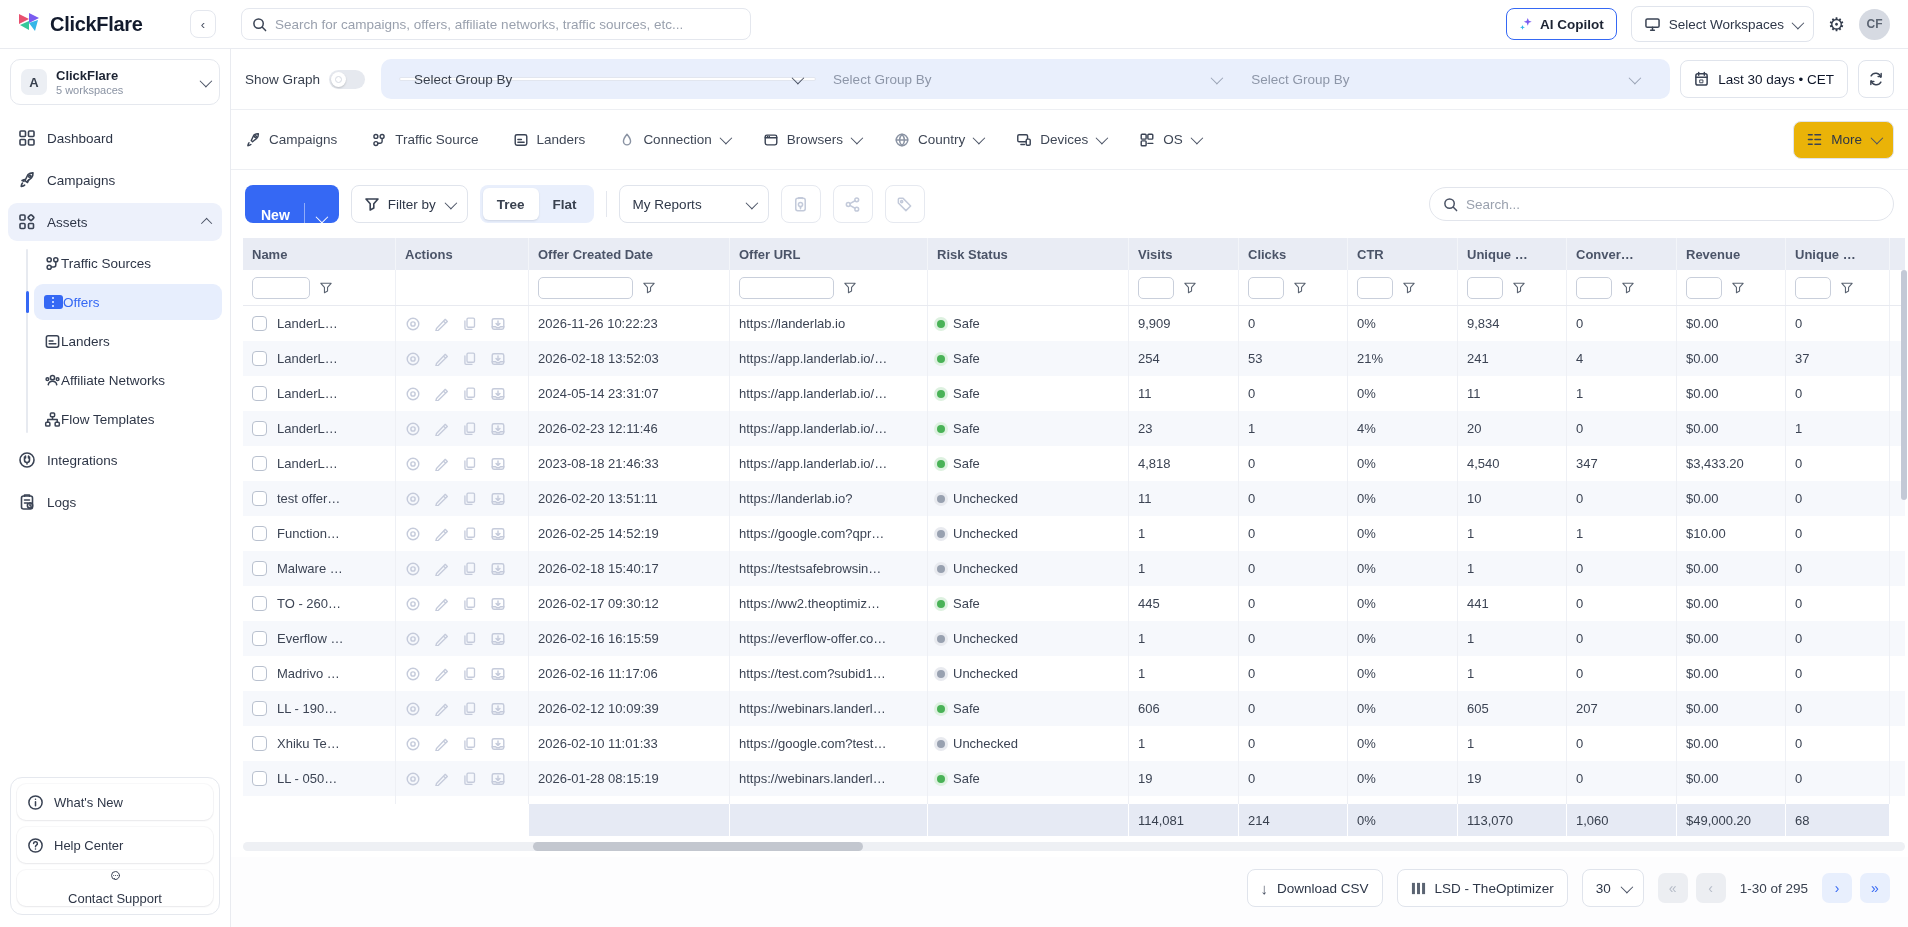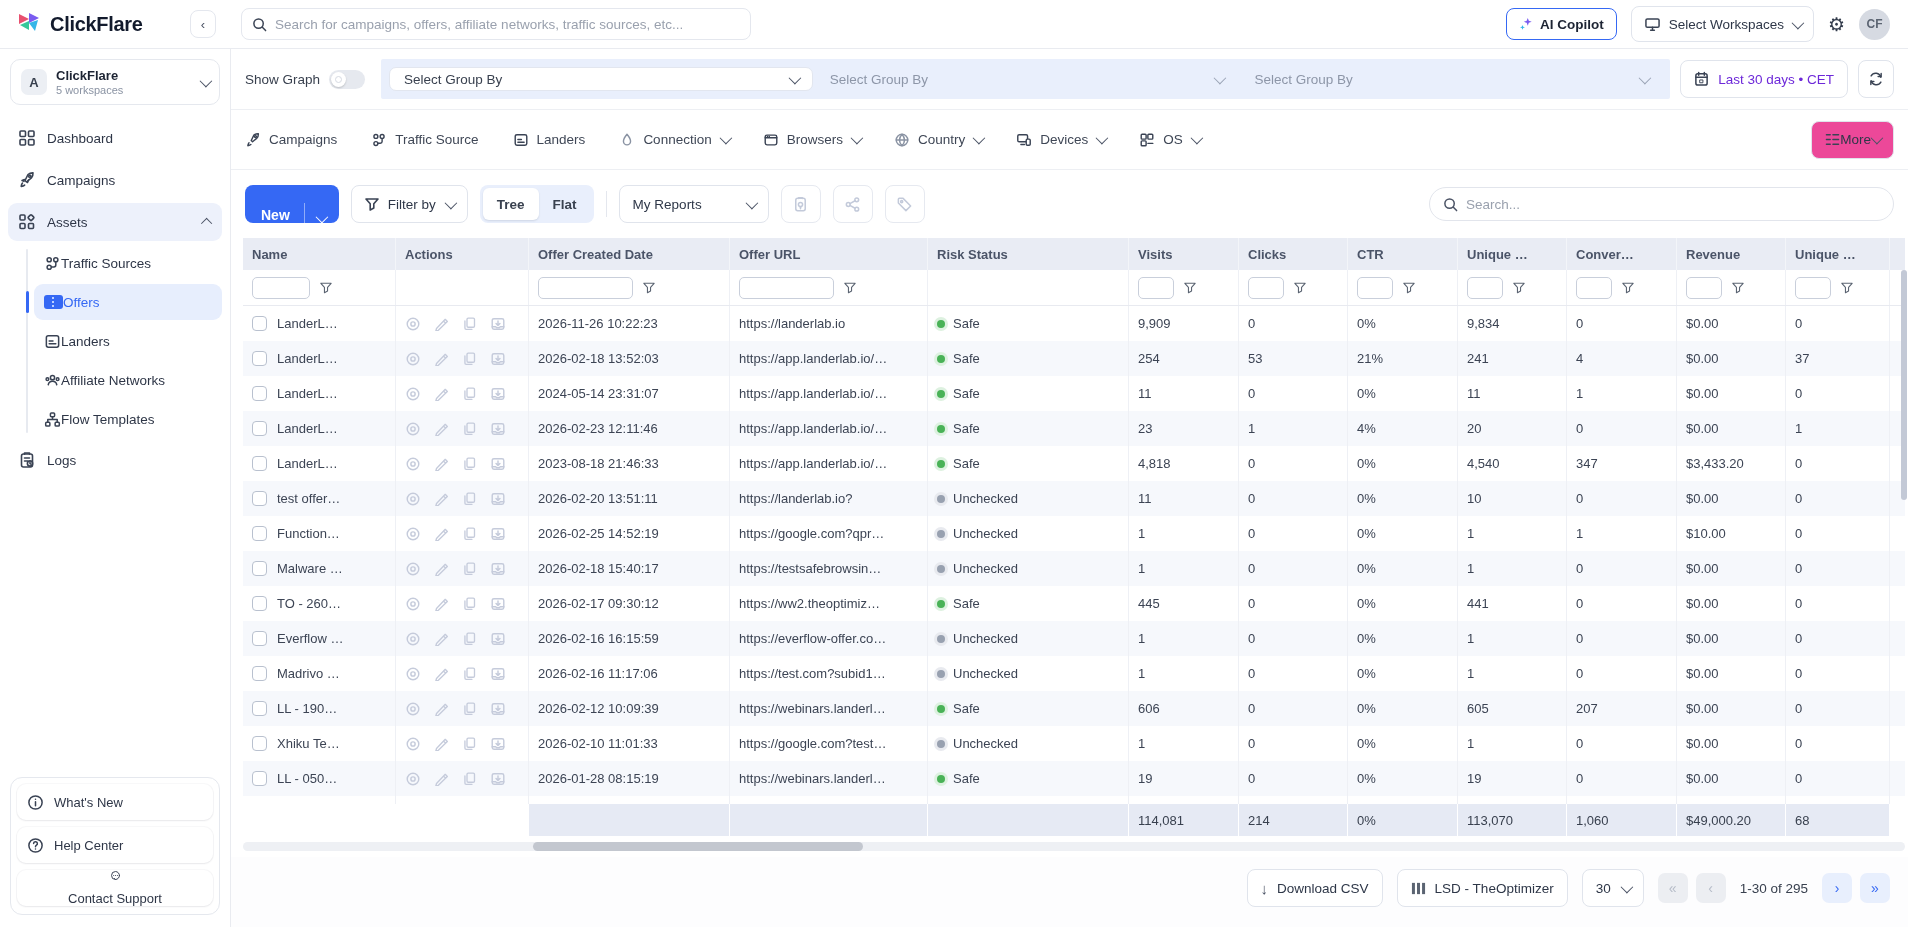--- a/index.html
+++ b/index.html
@@ -47,32 +47,32 @@
   .side-footer { margin-top:auto; border:1px solid #e5e8ee; border-radius:12px; margin:auto 10px 12px; padding:6px; }
   .help-item { height:36px; display:flex; align-items:center; gap:10px; padding:0 10px; border-radius:9px; background:#fff; box-shadow:0 1px 2px rgba(25,35,60,.07), 0 0 0 1px rgba(25,35,60,.03); font-size:13px; font-weight:500; color:#2e3647; cursor:pointer; margin-bottom:7px; }
   .help-item:last-child { margin-bottom:2px;flex-direction:column; }
 
   
   .filters-row { height:61px; display:flex; align-items:center; padding:0 14px 0 14px; border-bottom:1px solid #edeff3; gap:10px; }
   .showgraph { display:flex; align-items:center; gap:9px; font-size:13.5px; color:#39414f; white-space:nowrap; padding-right:6px; }
   .toggle { width:36px; height:19px; border-radius:10px; background:#e6e9ef; position:relative; cursor:pointer; }
   .toggle .knob { position:absolute; top:2px; left:2px; width:15px; height:15px; background:#fff; border-radius:50%; box-shadow:0 1px 2px rgba(0,0,0,.18); }
   .toggle .knob:after { content:""; position:absolute; inset:4px; border:1.5px solid #d6dae2; border-radius:50%; }
-  .groupby-wrap { flex:1; background:#e9effc; border-radius:2px; display:flex; align-items:stretch; height:40px; padding:8px; gap:3px;text-align:right; }
+  .groupby-wrap { flex:1; background:#e9effc; border-radius:10px; display:flex; align-items:stretch; height:40px; padding:18px; gap:3px;text-align:right; }
   .gb { flex:1; display:flex; align-items:center; justify-content:space-between; padding:0 14px; font-size:13.5px; border-radius:7px; cursor:pointer; color:#8d96a8; }
   .gb.first { background:#fff; border:1px solid #e2e6ef; color:#39414f; }
-  .daterange { height:38px; border:1px solid #e0e4ec; border-radius:8px; background:#fff; display:flex; align-items:center; gap:9px; padding:4px 13px; font-size:13.5px; font-weight:500; color:#6d28d9; white-space:nowrap; cursor:pointer; }
+  .daterange { height:38px; border:1px solid #e0e4ec; border-radius:8px; background:#fff; display:flex; align-items:center; gap:9px; padding:4px 13px; font-size:13.5px; font-weight:500; color:#0f172a; white-space:nowrap; cursor:pointer; }
   .refresh-btn { height:38px; width:36px; border:1px solid #e0e4ec; border-radius:8px; background:#fff; display:flex; align-items:center; justify-content:center; color:#4a5264; font-size:16px; cursor:pointer; }
 
   
   .tabs-row { height:60px; display:flex; align-items:center; padding:0 14px; border-bottom:1px solid #edeff3; gap:34px; }
   .tab { display:flex; align-items:center; gap:8px; font-size:13.5px; font-weight:500; color:#3f4756; cursor:pointer; white-space:nowrap; }
   .chev { width:9px; height:9px; border-right:1.6px solid #4a5264; border-bottom:1.6px solid #4a5264; transform:rotate(45deg) translateY(-2px); }
   .chev-up { width:8px; height:8px; border-right:1.6px solid #4a5264; border-bottom:1.6px solid #4a5264; transform:rotate(-135deg) translateY(-2px); }
-  .more-btn { margin-left:auto; height:38px; border:1px solid #e0e4ec; border-radius:8px; background:#ec4899; display:flex; align-items:center; padding:0 13px; font-size:13.5px; font-weight:500; color:#2e3748; cursor:pointer; }
+  .more-btn { margin-left:auto; height:38px; border:1px solid #e0e4ec; border-radius:8px; background:#eab308; display:flex; align-items:center; gap:9px; padding:0 13px; font-size:13.5px; font-weight:500; color:#2e3748; cursor:pointer; }
 
   
   .toolbar-row { height:68px; display:flex; align-items:center; padding:0 14px; gap:12px; }
   .new-btn { height:38px; background:#3568f4; border:none; border-radius:8px; color:#fff; display:flex; align-items:flex-end; padding:0 0 0 16px; font-size:14px; font-weight:600; cursor:pointer; font-family:inherit; }
   .new-btn .sep { width:1px; height:20px; background:rgba(255,255,255,.45); margin:0 11px 0 14px; }
   .new-btn .chev { border-color:#fff; margin-right:14px; }
   .btn { height:38px; border:1px solid #e0e4ec; border-radius:8px; background:#fff; display:flex; align-items:center; gap:9px; padding:0 13px; font-size:13.5px; font-weight:500; color:#2e3748; cursor:pointer; }
   .seg { height:38px; background:#e9effc; border-radius:8px; display:flex; align-items:center; padding:3px; }
   .seg .opt { height:32px; display:flex; align-items:center; padding:0 14px; border-radius:6px; font-size:13.5px; font-weight:600; color:#39414f; cursor:pointer; }
   .seg .opt.sel { background:#fff; box-shadow:0 1px 2px rgba(20,30,60,.12); }
@@ -237,20 +237,27 @@
               <rect x="6.8" y="2" width="4.4" height="4" rx="1"></rect>
               <rect x="1.8" y="12" width="4.4" height="4" rx="1"></rect>
               <rect x="11.8" y="12" width="4.4" height="4" rx="1"></rect>
               <path d="M9 6v3M4 12V9h10v3"></path>
             </svg>
           <span>Flow Templates</span>
         </div>
       </div>
       <div class="nav-item">
         <svg width="18" height="18" viewBox="0 0 18 18" class="ic">
+            <circle cx="9" cy="9" r="7"></circle>
+            <path d="M6.5 6v3a2.5 2.5 0 0 0 5 0V6M7.5 5v2M10.5 5v2M9 11.5V13"></path>
+          </svg>
+        <span>Integrations</span>
+      </div>
+      <div class="nav-item">
+        <svg width="18" height="18" viewBox="0 0 18 18" class="ic">
             <rect x="3.5" y="3" width="11" height="13" rx="2"></rect>
             <path d="M6.5 3.2V2h5v1.2M6.5 7h5M6.5 10h3"></path>
             <circle cx="12" cy="12.5" r="2.6"></circle>
             <path d="M12 11.4v1.2l.9.5"></path>
           </svg>
         <span>Logs</span>
       </div>
     </div>
 
     <div class="side-footer">

